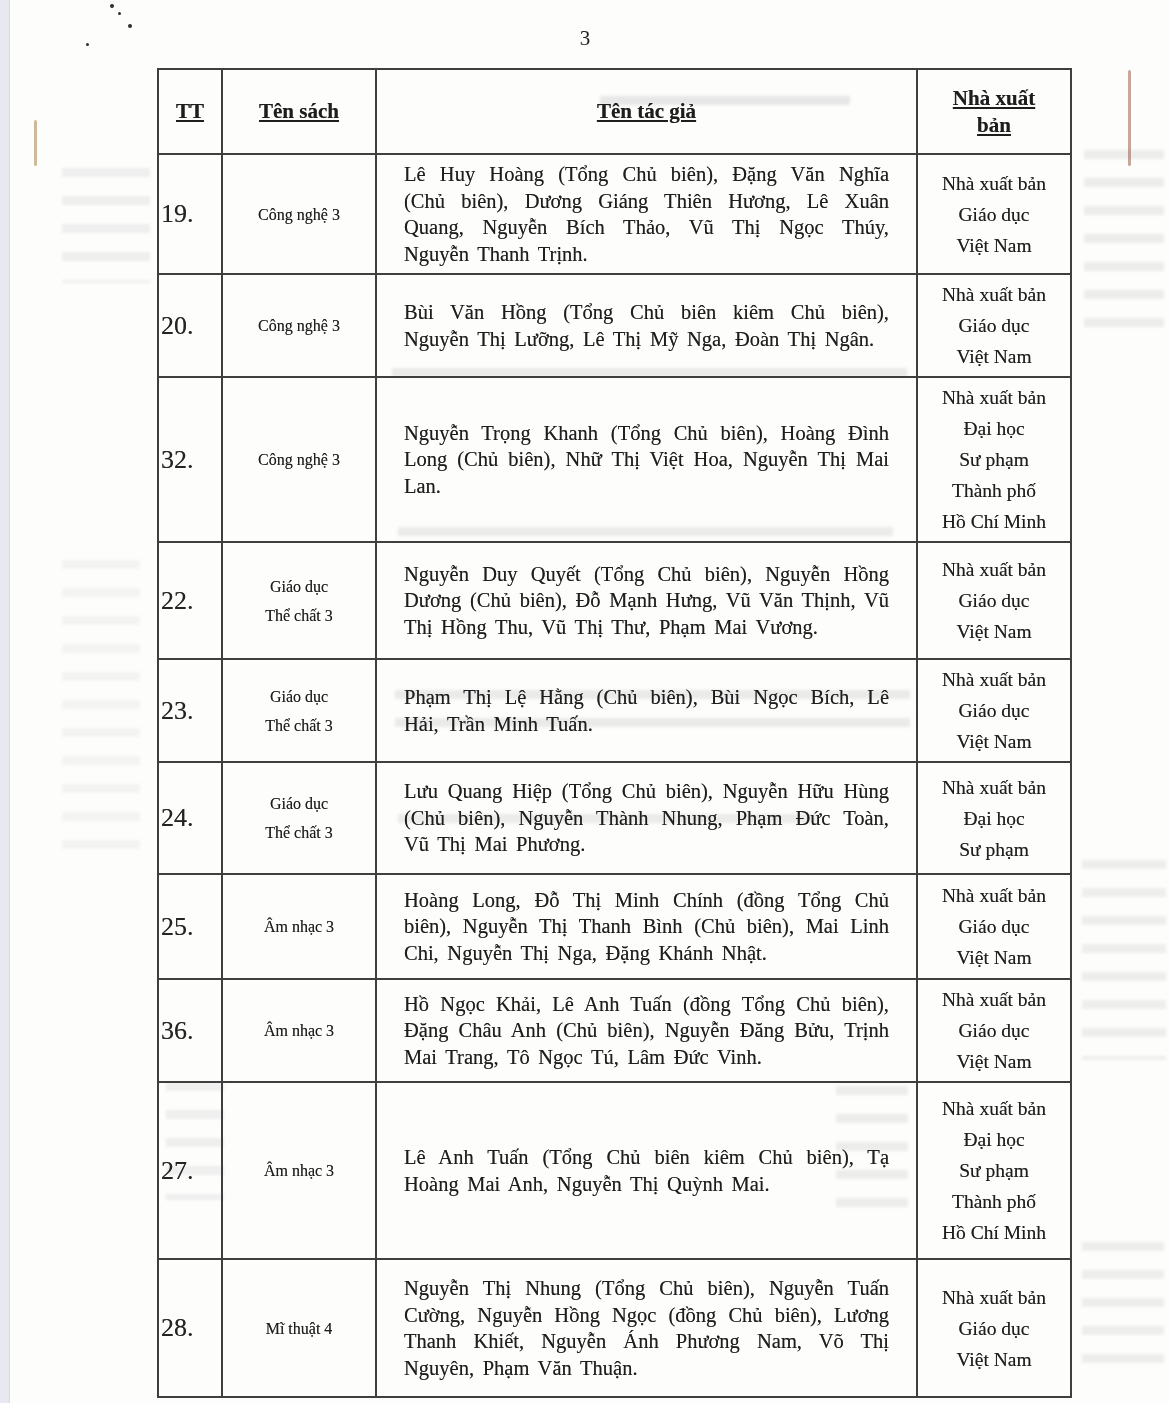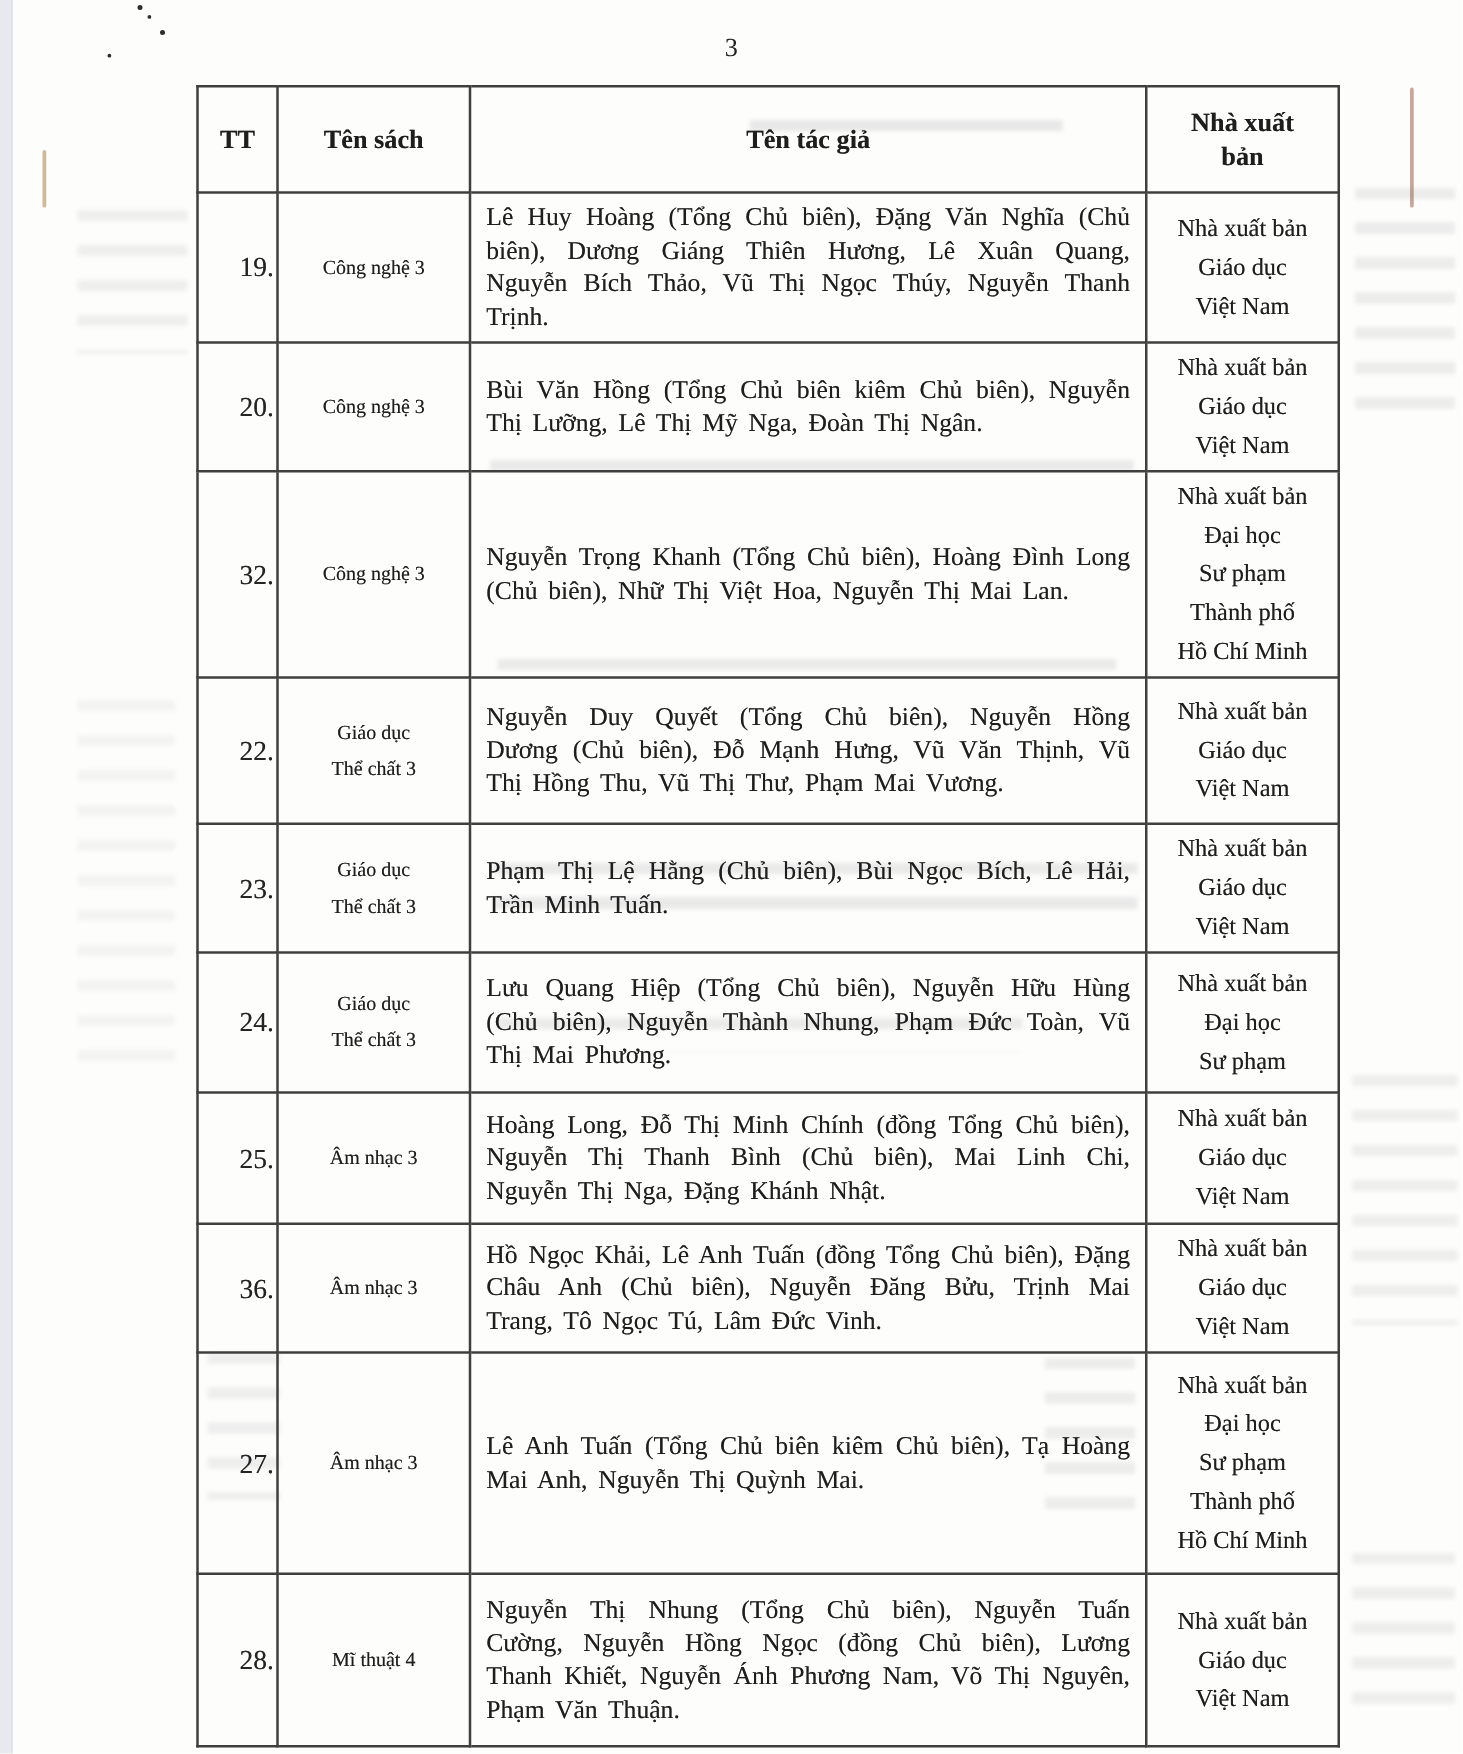--- a/index.html
+++ b/index.html
@@ -69,31 +69,31 @@
   table.books th, table.books td{
     border:2px solid #3f3f3f;
     vertical-align:middle;
     text-shadow:0 0 .5px rgba(20,20,20,.55);
     overflow:hidden;
   }
   table.books th{
     font-size:21px;font-weight:bold;text-align:center;
     line-height:27px;white-space:pre-line;padding:4px 2px;
   }
-  tr.hdr{height:85px;}
+  tr.hdr{height:85px;text-decoration:underline;}
   td.tt{
-    text-align:right;font-size:22px;color:#242424;padding:2px;
+    text-align:left;font-size:26px;color:#242424;padding:2px;
   }
   td.book{
     text-align:center;font-size:16px;white-space:pre-line;
     line-height:29px;padding:2px 4px;
   }
   td.auth{
     text-align:justify;font-size:20.5px;line-height:26.5px;
-    padding:6px 12px;word-spacing:3.5px;
+    padding:6px 27px;word-spacing:3.5px;
   }
   td.pub{
     text-align:center;font-size:19.5px;white-space:pre-line;
     line-height:31px;padding:4px 2px;
   }
   tr.r19{height:120px;}
   tr.r20{height:103px;}
   tr.r21{height:160px;}
   tr.r22{height:117px;}
   tr.r23{height:103px;}

